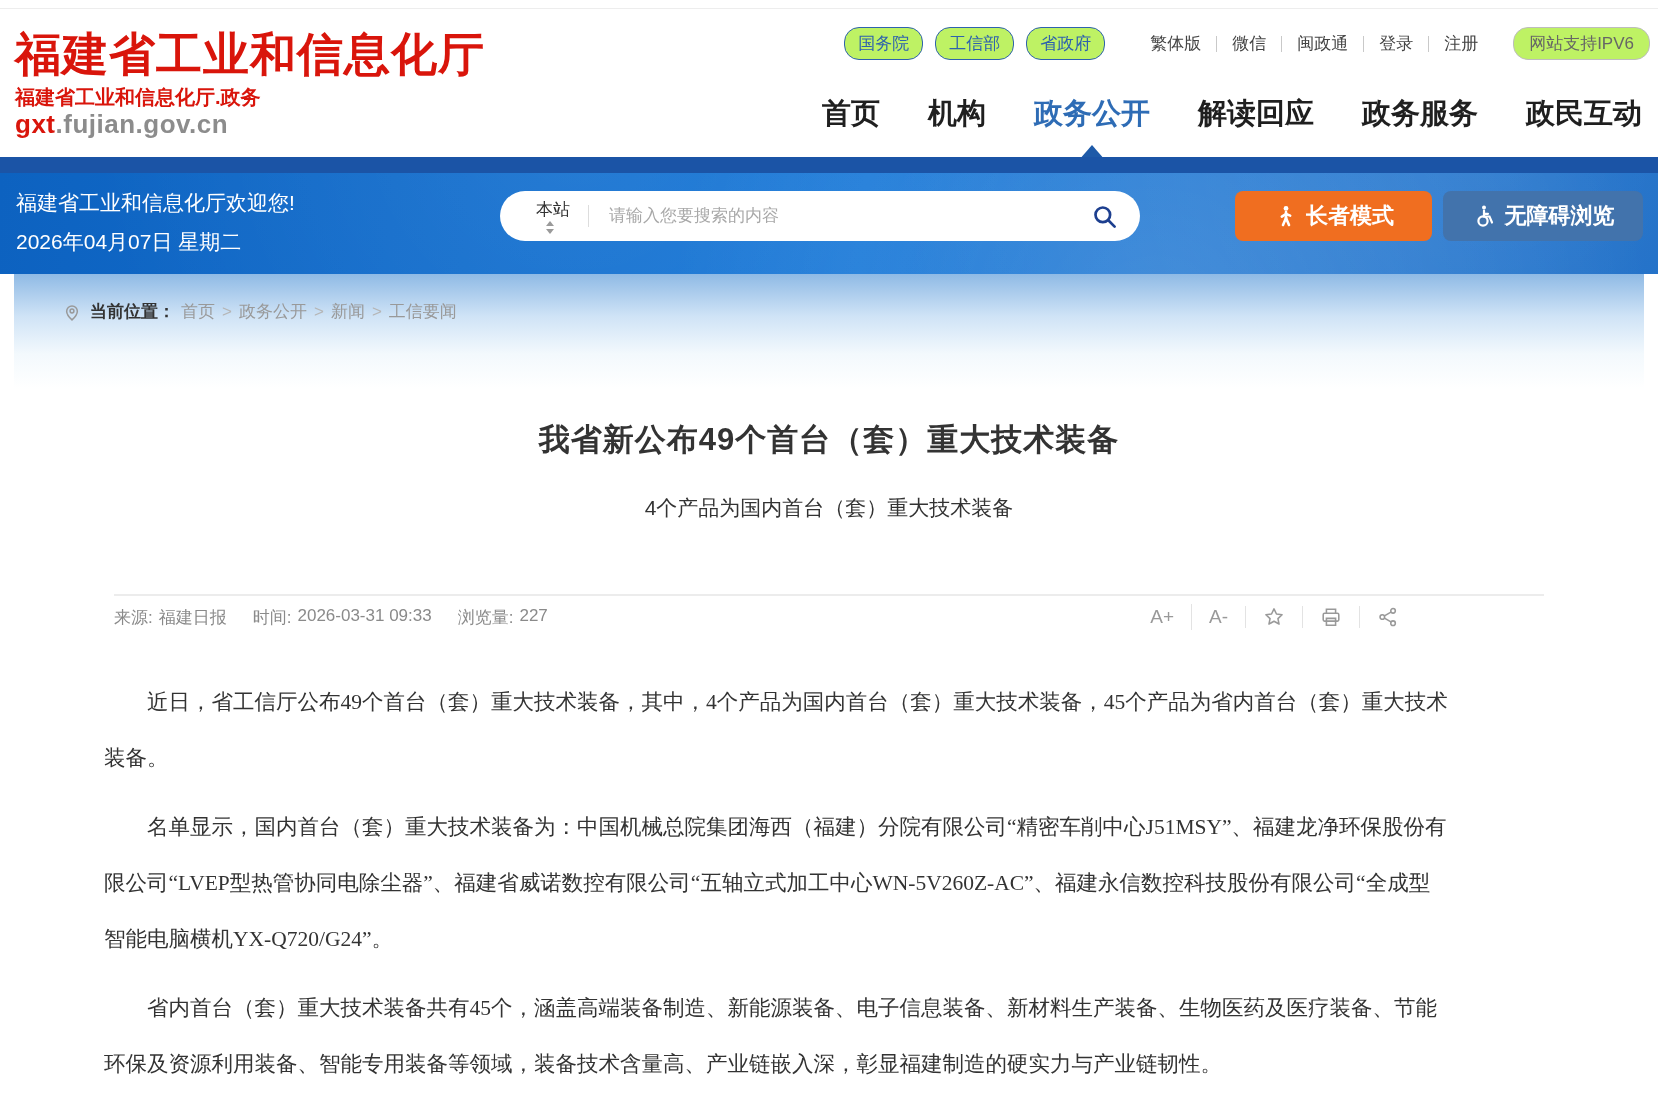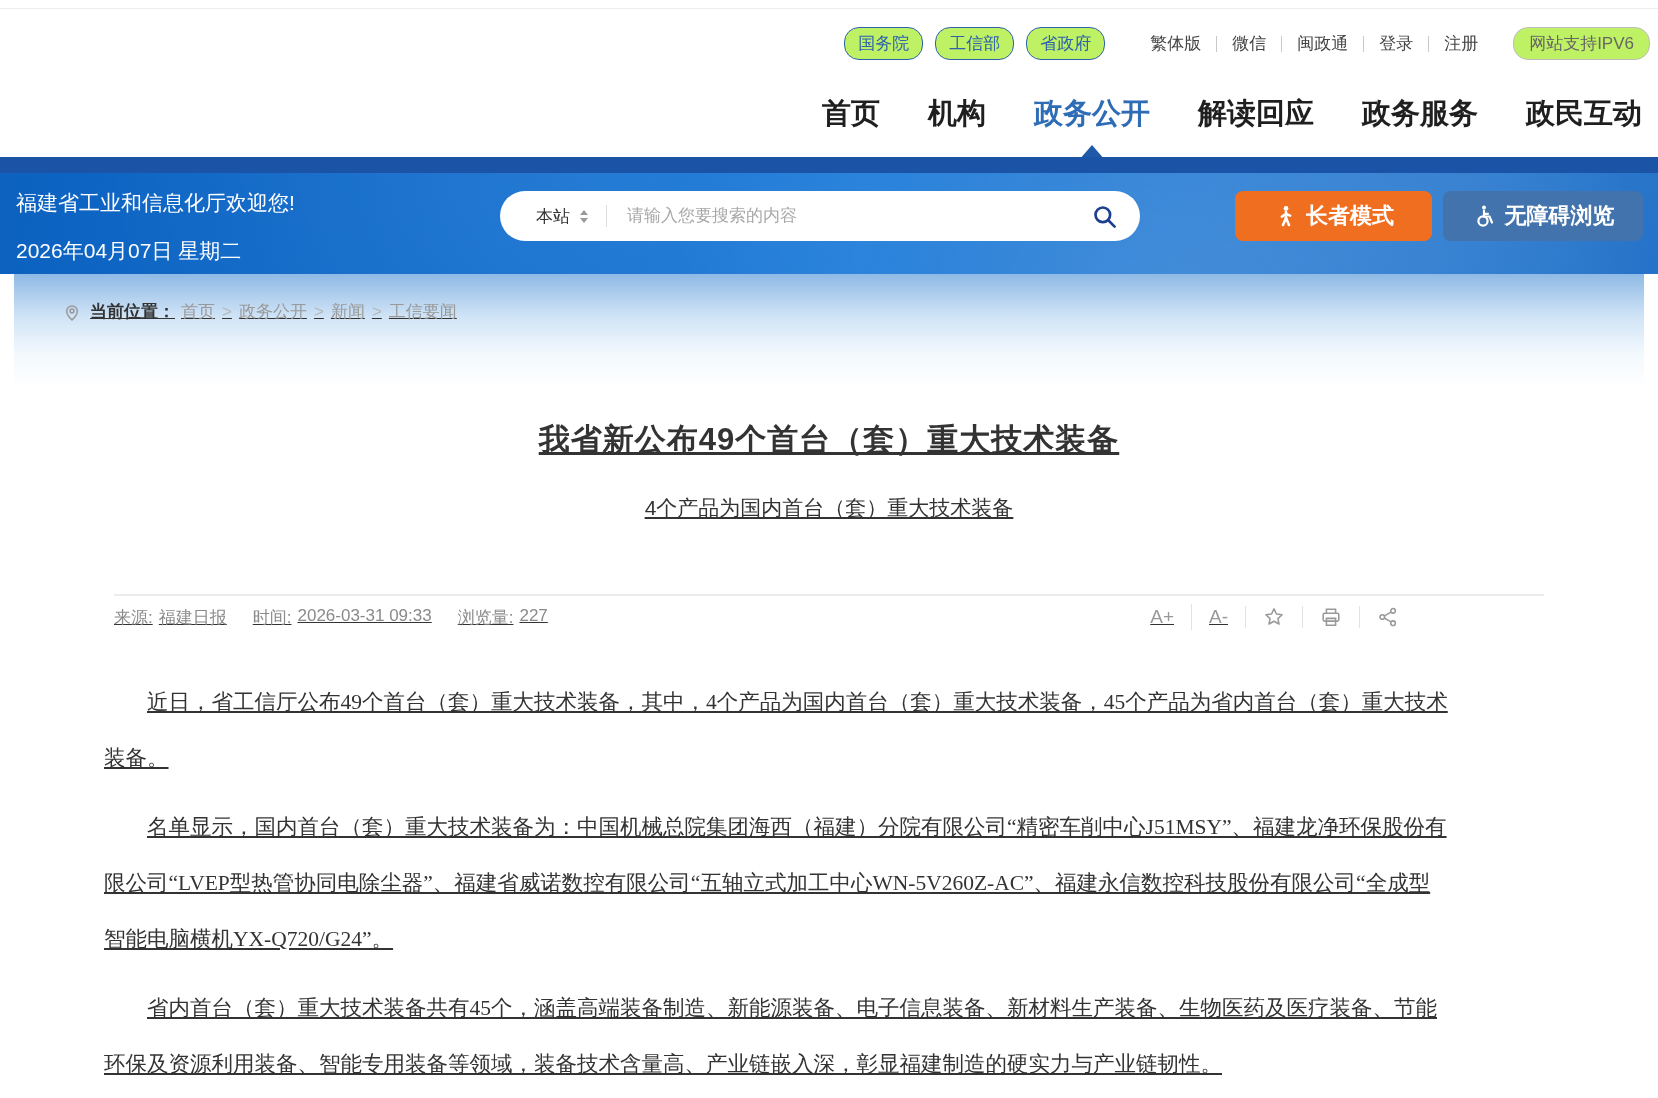--- a/index.html
+++ b/index.html
@@ -27,39 +27,39 @@
   .nav-item.active .tri{position:absolute;left:50%;transform:translateX(-50%);bottom:-26px;width:0;height:0;
     border:13px solid transparent;border-top:none;border-bottom:15px solid #1e5aa8;}
   
   .banner{position:relative;height:117px;box-sizing:border-box;border-top:16px solid #1b54a6;
     background:
       radial-gradient(circle at 70% 150%, rgba(255,255,255,.16), transparent 42%),
       radial-gradient(circle at 90% -40%, rgba(255,255,255,.13), transparent 40%),
       radial-gradient(circle at 35% -60%, rgba(255,255,255,.08), transparent 45%),
       linear-gradient(95deg,#0d62c0 0%,#1878d8 52%,#1166c4 100%);}
   .welcome{position:absolute;left:16px;top:16px;color:#fff;font-size:21px;}
-  .welcome .line2{margin-top:20px;}
+  .welcome .line2{margin-top:11px;}
   .search{position:absolute;left:500px;top:18px;width:640px;height:50px;background:#fff;border-radius:25px;
     display:flex;align-items:center;padding:0 22px 0 36px;box-sizing:border-box;}
-  .scope{font-size:17px;color:#333;display:flex;align-items:center;cursor:pointer;}
+  .scope{font-size:17px;color:#333;display:flex;cursor:pointer;flex-direction:column;}
   .arrows{display:flex;flex-direction:column;gap:3px;margin-left:10px;}
   .arrows i{width:0;height:0;border-left:4px solid transparent;border-right:4px solid transparent;display:block;}
   .arrow-up{border-bottom:5px solid #9a9a9a;}
   .arrow-down{border-top:5px solid #9a9a9a;}
   .search .vline{width:1px;height:22px;background:#ddd;margin:0 18px;}
   .search input{flex:1;border:none;outline:none;font-size:17px;color:#333;background:transparent;font-family:inherit;}
   .search input::placeholder{color:#a8a8a8;}
   .search .mag{flex-shrink:0;cursor:pointer;display:flex;}
   .bbtn{position:absolute;top:18px;height:50px;border:none;border-radius:8px;display:flex;align-items:center;
     justify-content:center;gap:9px;color:#fff;font-size:22px;font-weight:700;cursor:pointer;font-family:inherit;}
   .elder{left:1235px;width:197px;background:#f06e20;}
   .access{left:1443px;width:200px;background:#4273ac;}
   
   .card{margin:0 14px;height:649px;box-sizing:border-box;
-    background:linear-gradient(180deg,#8fbae5 0px,#cfe3f6 42px,#f3f9fd 80px,#ffffff 115px);text-decoration:underline;}
+    background:linear-gradient(180deg,#8fbae5 0px,#cfe3f6 42px,#f3f9fd 80px,#ffffff 115px);}
   .breadcrumb{display:flex;align-items:center;padding:26px 0 0 48px;font-size:17px;color:#999;}
   .crumb-label{color:#333;font-weight:700;margin:0 6px 0 8px;}
   .crumb{color:#999;cursor:pointer;}
   .crumb-sep{color:#b5b5b5;margin:0 7px;}
   .article-title{margin:96px 0 0;text-align:center;font-size:31px;font-weight:700;color:#333;letter-spacing:1px;}
   .article-subtitle{margin-top:33px;text-align:center;font-size:21px;color:#333;}
   .meta-wrap{margin:72px 100px 12px;border-top:2px solid #ececec;padding-top:8px;display:flex;
     justify-content:space-between;align-items:center;}
   .meta-left{font-size:17px;color:#8a8a8a;display:flex;gap:26px;}
   .meta-left .grp{display:flex;gap:6px;}
@@ -68,20 +68,25 @@
   .tool + .tool{border-left:1px solid #e3e3e3;}
   .article-body{margin-top:44px;padding:0 196px 0 90px;
     font-family:"Liberation Serif","DejaVu Serif",serif;font-size:21.5px;color:#333;}
   .article-body p{text-indent:2em;line-height:56px;margin:0 0 13px;}
 </style>
 </head>
 <body>
 
 <header class="site-header">
   <div class="topline"></div>
+  <div class="logo">
+    <div class="logo-title">福建省工业和信息化厅</div>
+    <div class="logo-sub">福建省工业和信息化厅.政务</div>
+    <div class="logo-url"><span class="red">gxt</span><span>.fujian.gov.cn</span></div>
+  </div>
 
   <div class="top-utility">
     <a class="pill">国务院</a>
     <a class="pill">工信部</a>
     <a class="pill">省政府</a>
     <div class="utils">
       <span class="util">繁体版</span>
       <span class="vbar"></span>
       <span class="util">微信</span>
       <span class="vbar"></span>

